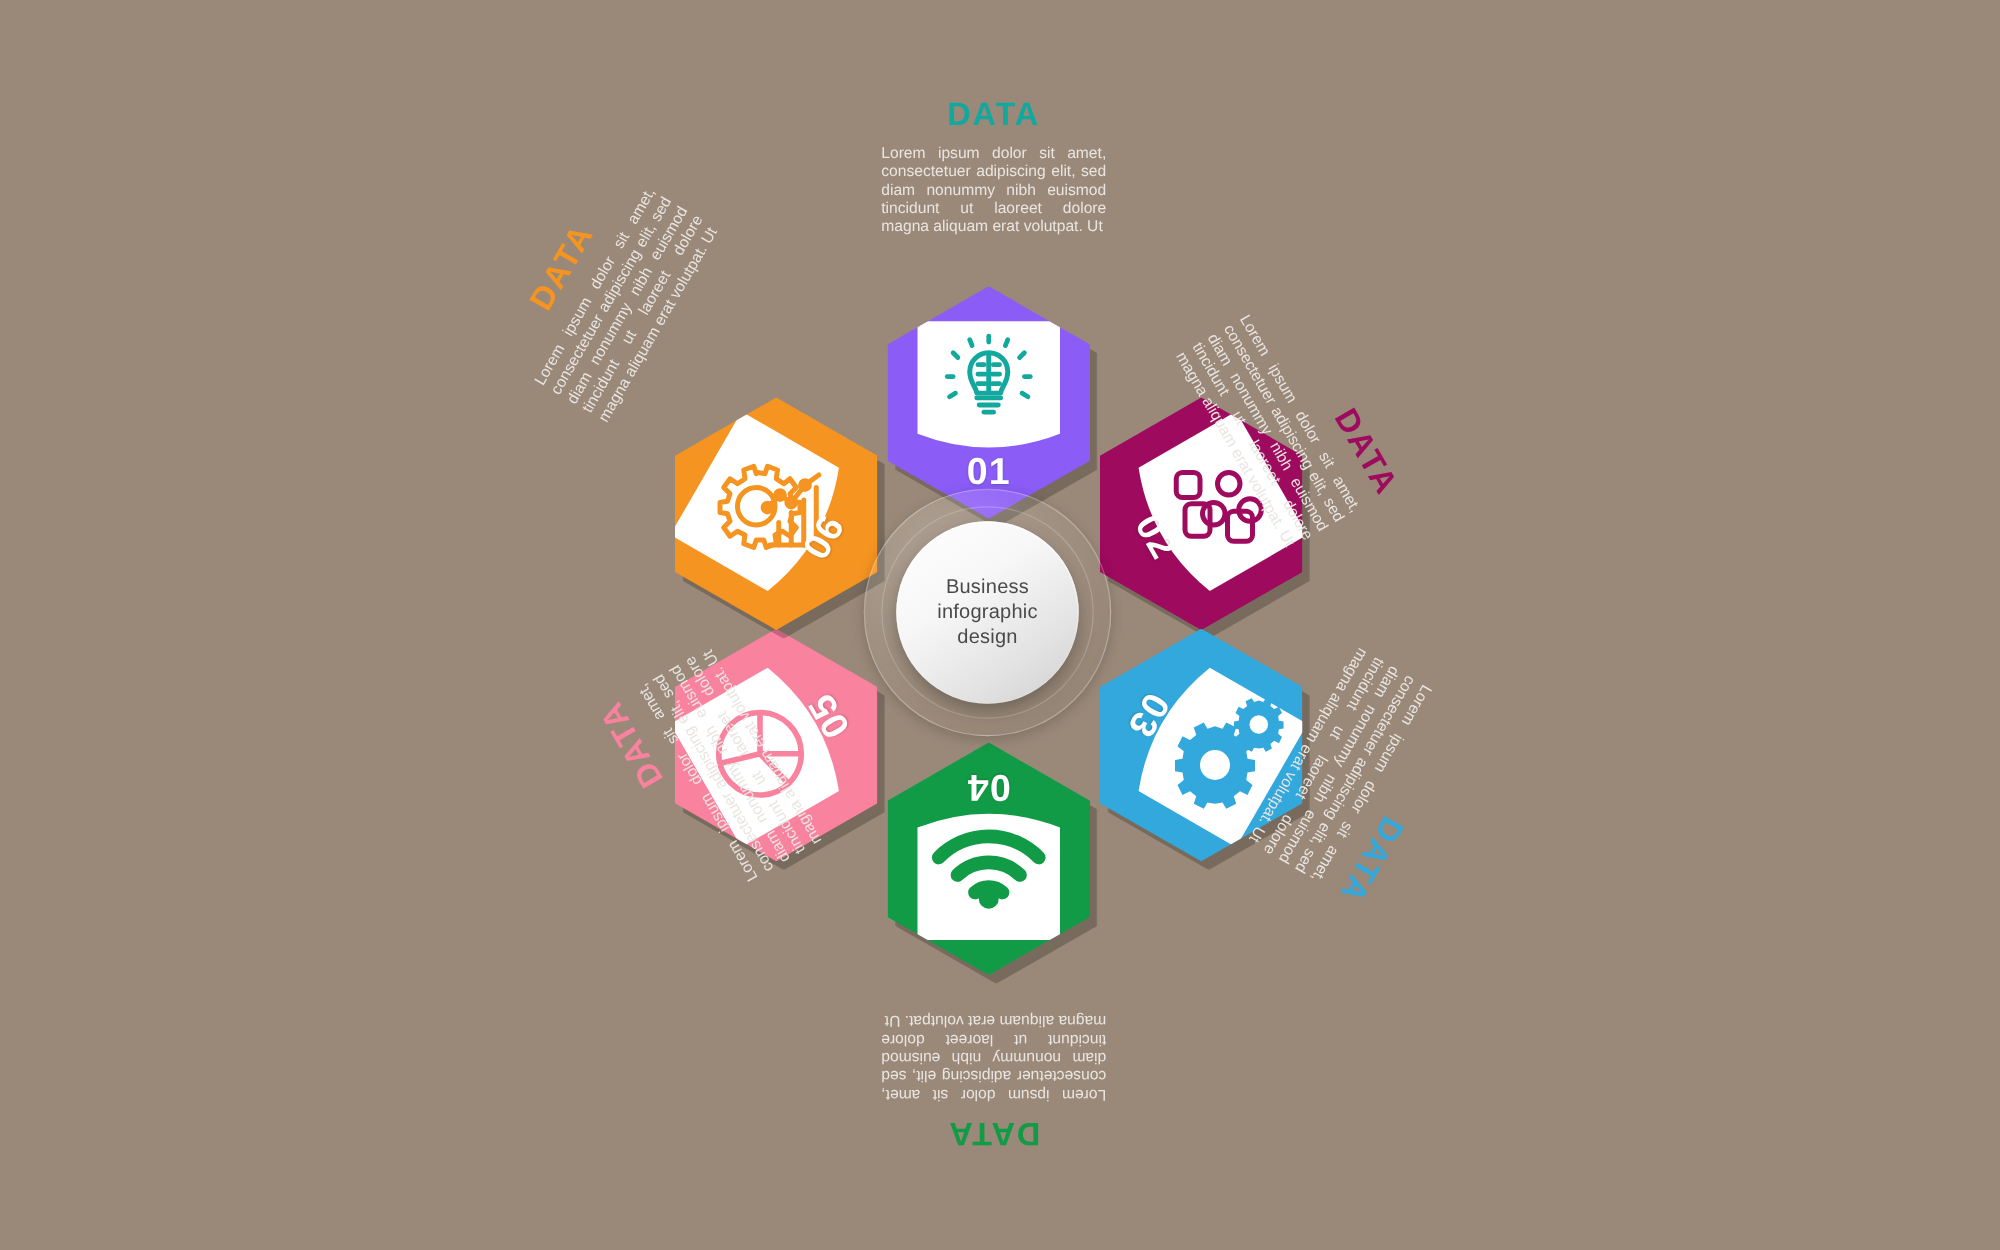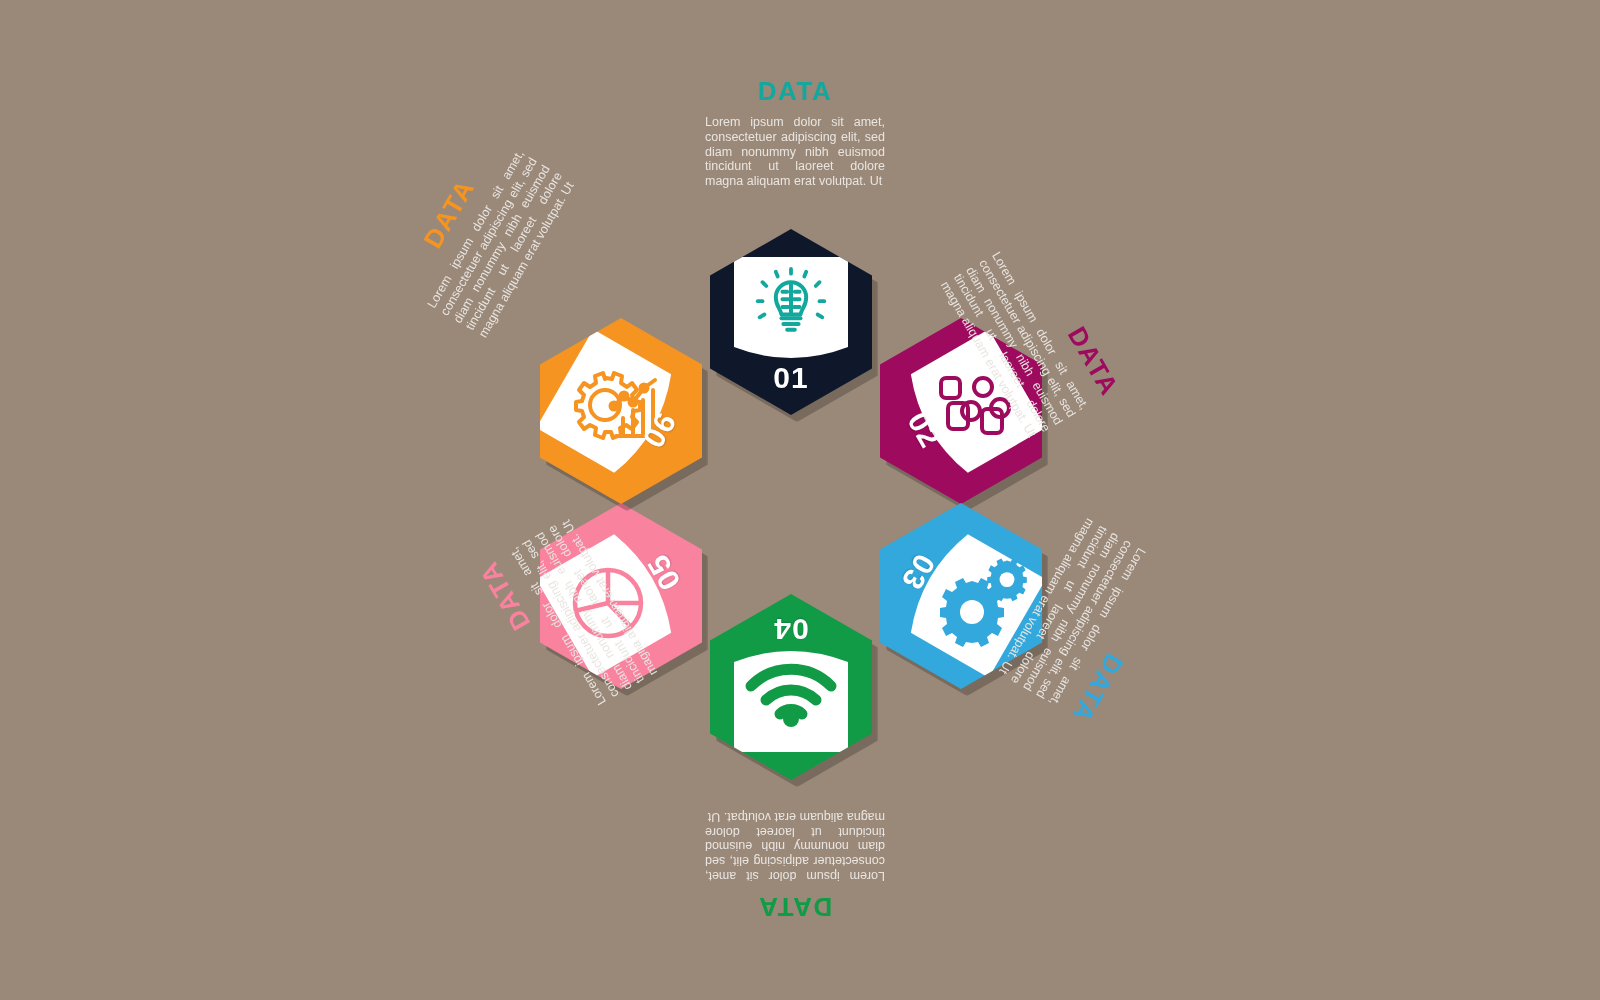--- a/index.html
+++ b/index.html
@@ -71,21 +71,21 @@
     font-family:"Liberation Sans", sans-serif;
   }
 </style>
 </head>
 <body>
 
 <div id="stage">
 
   <div class="node" style="left:710px;top:229px;">
     <div class="hex-shadow"></div>
-    <div class="hex" style="background:#0f172a;">
+    <div class="hex" style="background:#8b5cf6;">
       <div class="hex-inner">
         <svg width="162" height="186" viewBox="0 0 162 186">
           <path d="M24 28 L138 28 L138 118 Q81 140 24 118 Z" fill="#ffffff"></path>
           <g transform="translate(81,76) scale(0.95)" fill="none" stroke="#12a89d" stroke-width="4.2" stroke-linecap="round" stroke-linejoin="round">
             <path d="M-16 -8 a16 16 0 0 1 32 0 c0 9 -5 12 -6 18 l-20 0 c-1 -6 -6 -9 -6 -18 z"></path>
             <line x1="0" y1="-23" x2="0" y2="8"></line>
             <path d="M-9 -14 h5 M-9 -6 h6 M-9 2 h6"></path>
             <path d="M9 -14 h-5 M9 -6 h-6 M9 2 h-6"></path>
             <line x1="-10" y1="14" x2="10" y2="14"></line>
             <line x1="-8" y1="20" x2="8" y2="20"></line>
@@ -270,14 +270,25 @@
       </div>
       <div class="num" style="left:90px;top:95px;width:60px;text-align:center;transform:rotate(300deg);">06</div>
     </div>
   </div>
 
   <div class="block" style="left:391px;top:284px;width:180px;transform:rotate(300deg);transform-origin:0 0;">
     <div class="ttl" style="color:#f59421;">DATA</div>
     <div class="body">Lorem ipsum dolor sit amet, consectetuer adipiscing elit, sed diam nonummy nibh euismod tincidunt ut laoreet dolore magna aliquam erat volutpat. Ut</div>
   </div>
 
+  <div class="center-wrap">
+    <div class="center-ring"></div>
+    <div class="center-ring2"></div>
+    <div class="center-disc">
+      <div class="center-text">
+        <span>Business</span><br>
+        <span>infographic</span><br>
+        <span>design</span>
+      </div>
+    </div>
+  </div>
 
 </div>
 
 </body></html>

